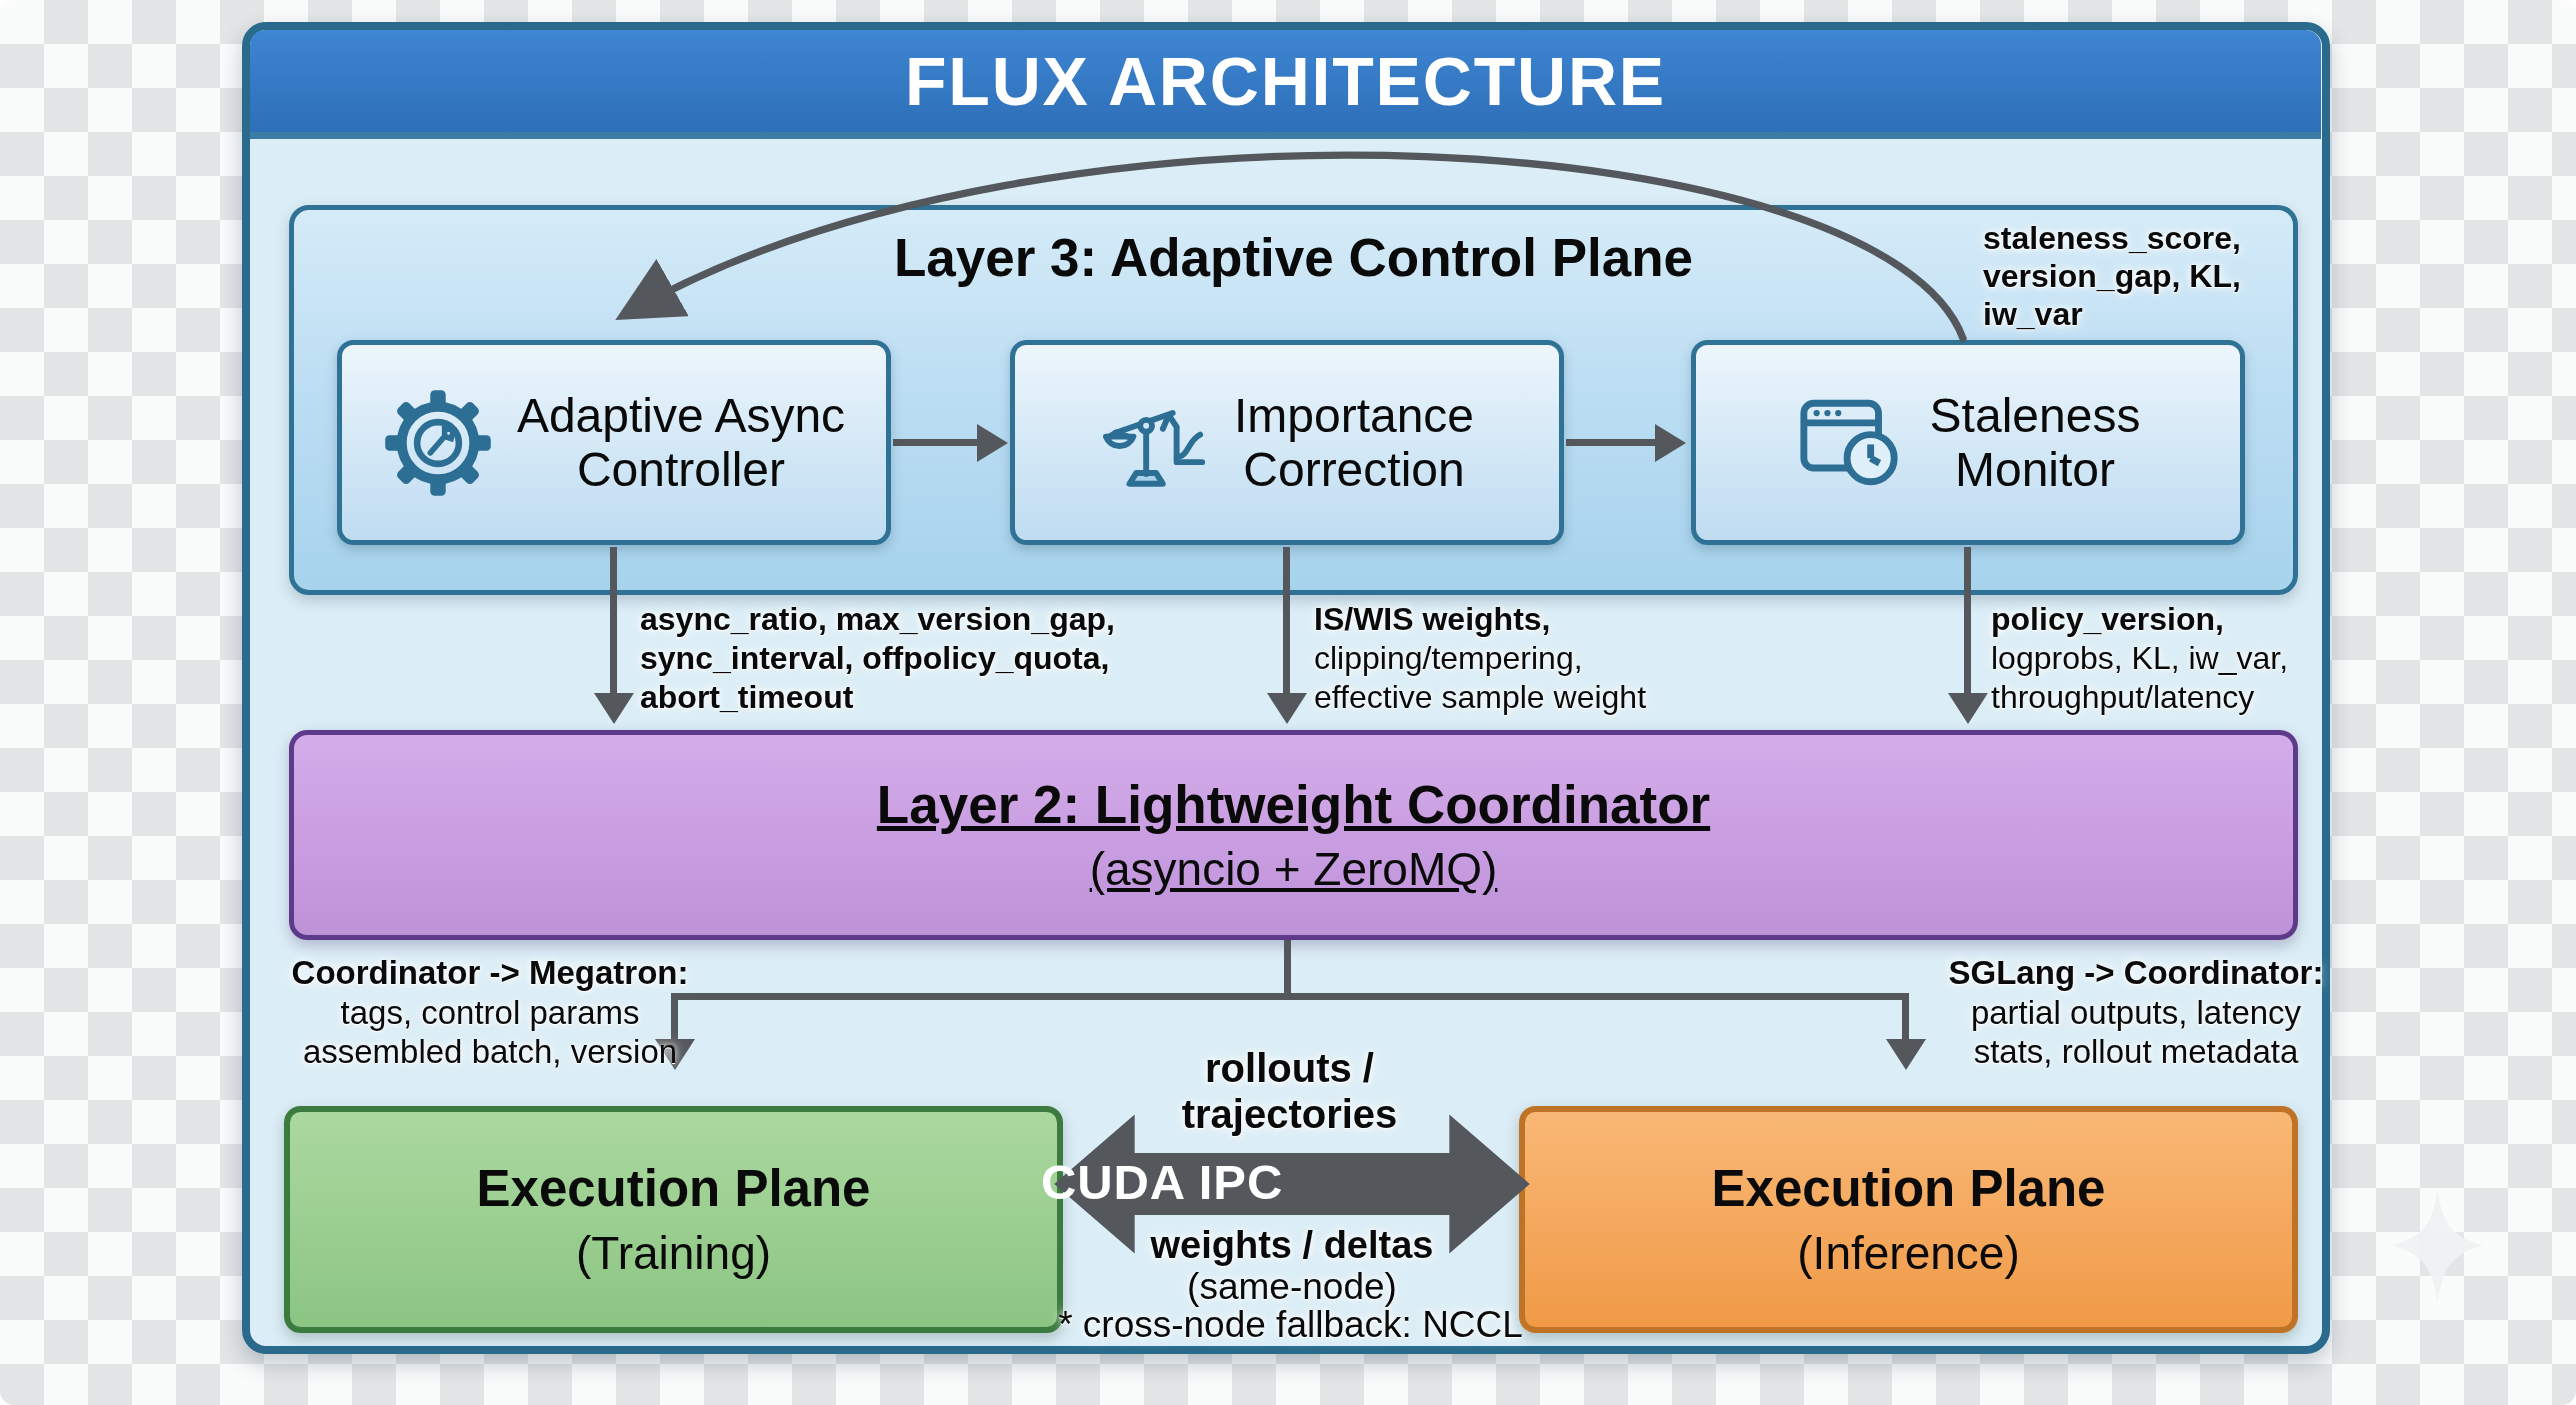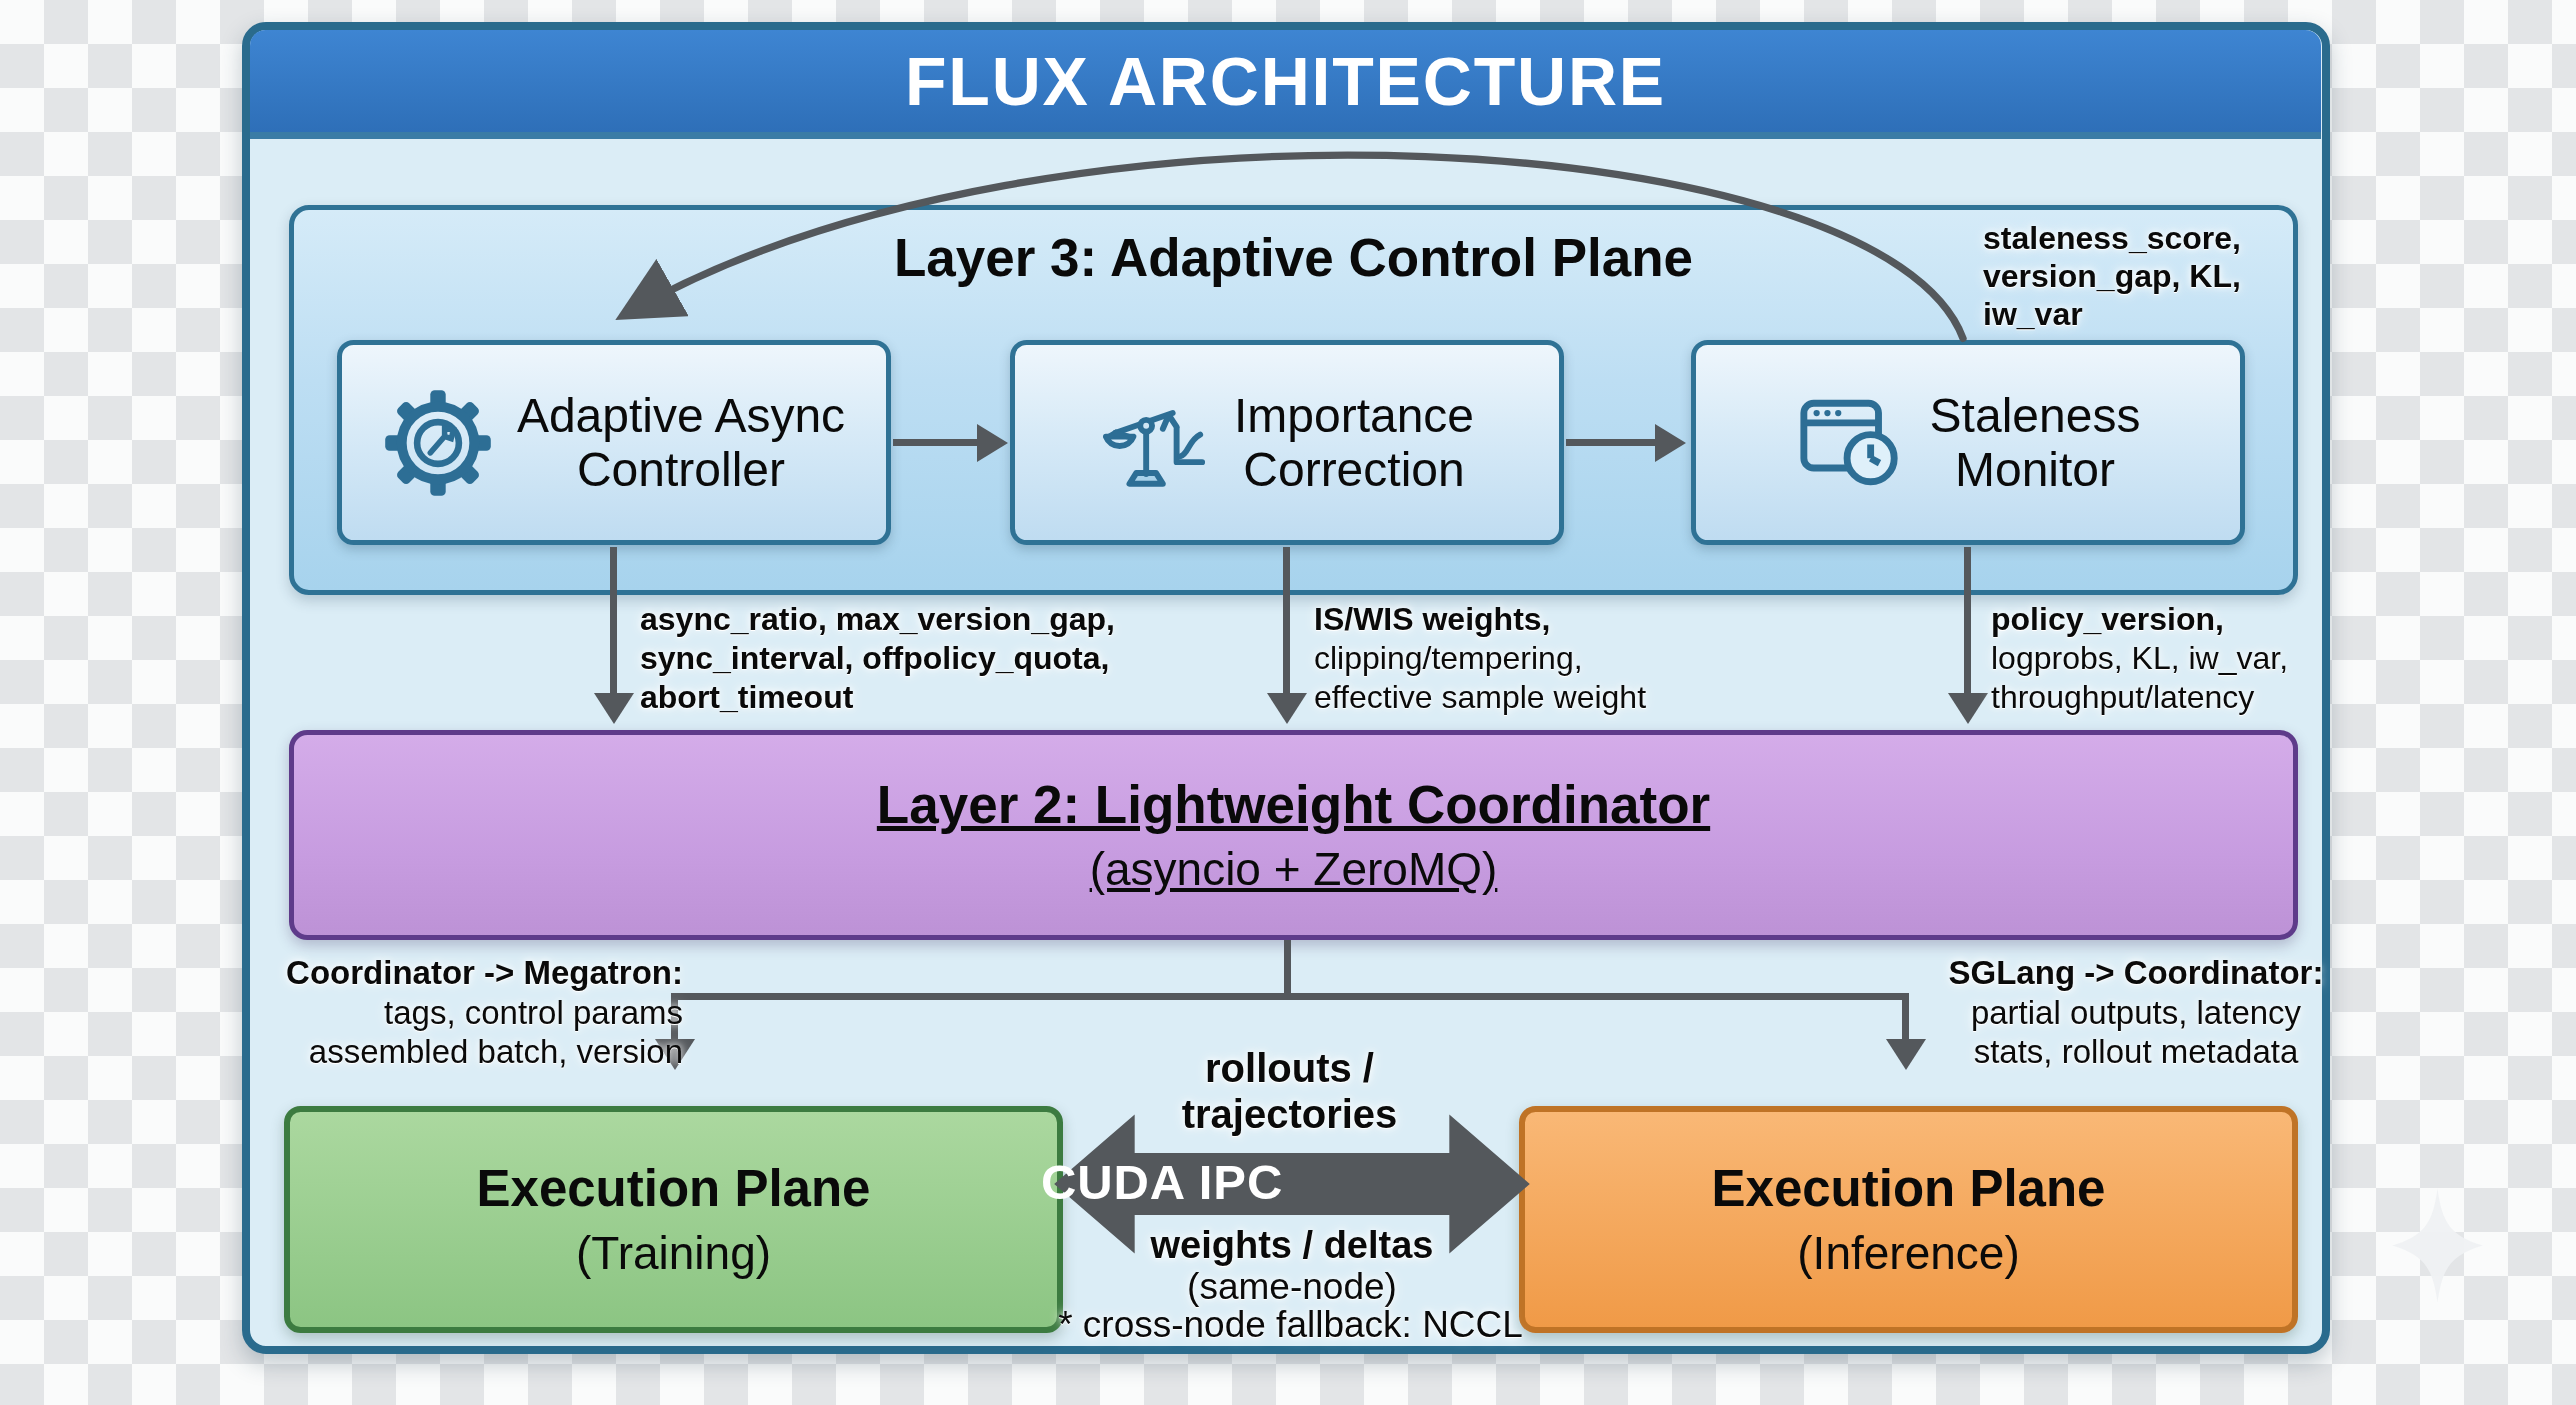--- a/index.html
+++ b/index.html
@@ -1,19 +1,20 @@
 <!DOCTYPE html>
 <html style="font-size:14.6px"><head>
 <meta charset="utf-8">
 <style>
   html,body{margin:0;padding:0;}
   body{font-family:"Liberation Sans", sans-serif; color:#0a0a0a;}
   #canvas{
     position:relative; width:2576px; height:1405px; overflow:hidden;
     background:conic-gradient(#e3e5e7 0 25%, #fafbfb 0 50%, #e3e5e7 0 75%, #fafbfb 0) 0 0 / 88px 88px;
+    border-radius:14px;
   }
   .abs{position:absolute;}
   
   .frame{
     left:242px; top:22px; width:2088px; height:1332px; box-sizing:border-box;
     background:#dbedf6; border:8.2px solid #2a6b8d; border-radius:24px;
     box-shadow:0 9.1px 22px rgba(30,60,80,.25);
   }
   .header{
     left:250px; top:30px; width:2071px; height:109px; box-sizing:border-box;
@@ -200,21 +201,21 @@
   <div class="abs layer2">
     <div class="t">Layer 2: Lightweight Coordinator</div>
     <div class="s">(asyncio + ZeroMQ)</div>
   </div>
 
   <div class="abs vline" style="left:1284px; top:940px; height:57px;"></div>
   <div class="abs hline" style="left:674px; top:993px; width:1235px;"></div>
   <div class="abs vline varrow" style="left:671px;  top:993px; height:46px;"></div>
   <div class="abs vline varrow" style="left:1902px; top:993px; height:46px;"></div>
 
-  <div class="abs linkann ann" style="left:271px; width:412px;text-align:right;">
+  <div class="abs linkann ann" style="left:284px; width:412px;">
     <div class="b">Coordinator -&gt; Megatron:</div>
     <div>tags, control params</div>
     <div>assembled batch, version</div>
   </div>
   <div class="abs linkann ann" style="left:1921px; width:430px;">
     <div class="b">SGLang -&gt; Coordinator:</div>
     <div>partial outputs, latency</div>
     <div>stats, rollout metadata</div>
   </div>
 

